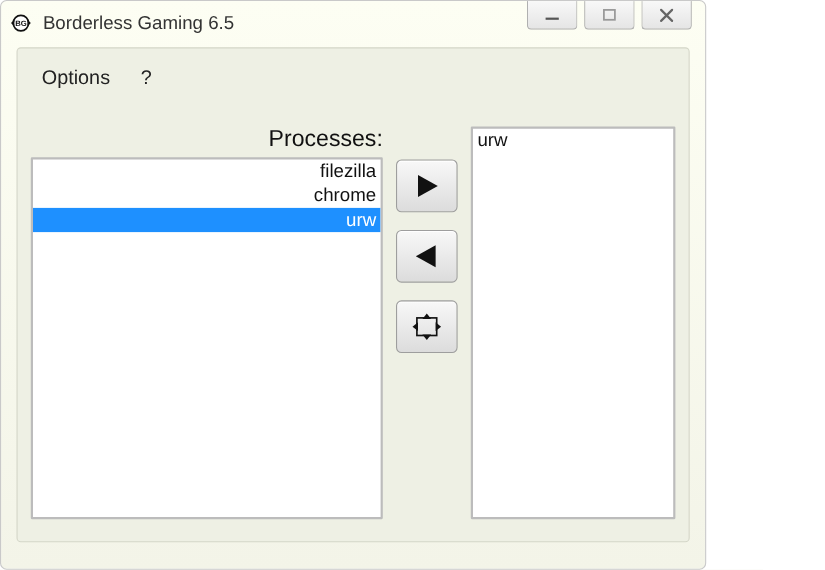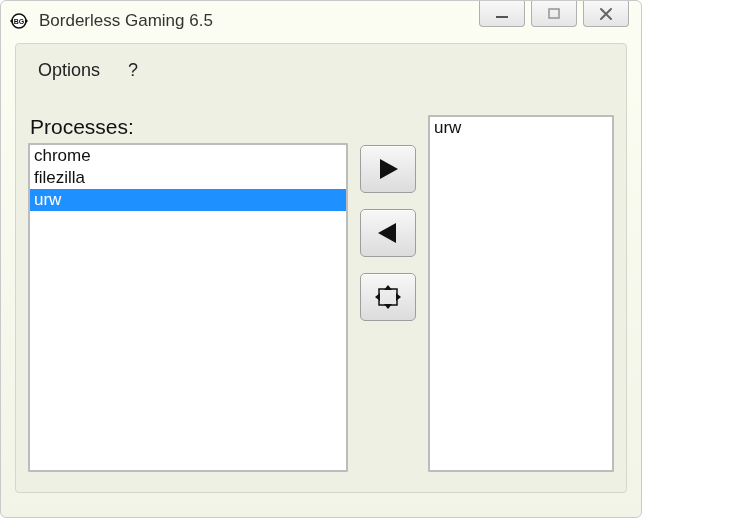--- a/index.html
+++ b/index.html
@@ -76,21 +76,21 @@
   .menubar .menu-item { cursor: default; }
   .panels {
     flex: 1;
     display: flex;
     align-items: stretch;
   }
   .panel {
     display: flex;
     flex-direction: column;
   }
-  .panel.left { flex: 0 0 320px; }
+  .panel.left { flex: 0 0 320px; text-align: right; }
   .panel.right { flex: 1; }
   .panel-label {
     font-size: 21px;
     font-weight: 400;
     color: #111;
     margin: 0 0 4px 2px;
   }
   .listbox {
     flex: 1;
     background: #fff;
@@ -165,22 +165,22 @@
     <div class="menubar">
       <span class="menu-item">Options</span>
       <span class="menu-item">?</span>
     </div>
 
     <div class="panels">
 
       <div class="panel left">
         <div class="panel-label">Processes:</div>
         <div class="listbox" id="processes-list">
+            <div class="item">filezilla</div>
             <div class="item">chrome</div>
-            <div class="item">filezilla</div>
             <div class="item selected">urw</div>
           </div>
       </div>
 
       <div class="middle-buttons">
         <div class="sq-btn">
           <svg width="28" height="28" viewBox="0 0 28 28">
               <polygon points="6,4 24,14 6,24" fill="#111"></polygon>
             </svg>
         </div>

